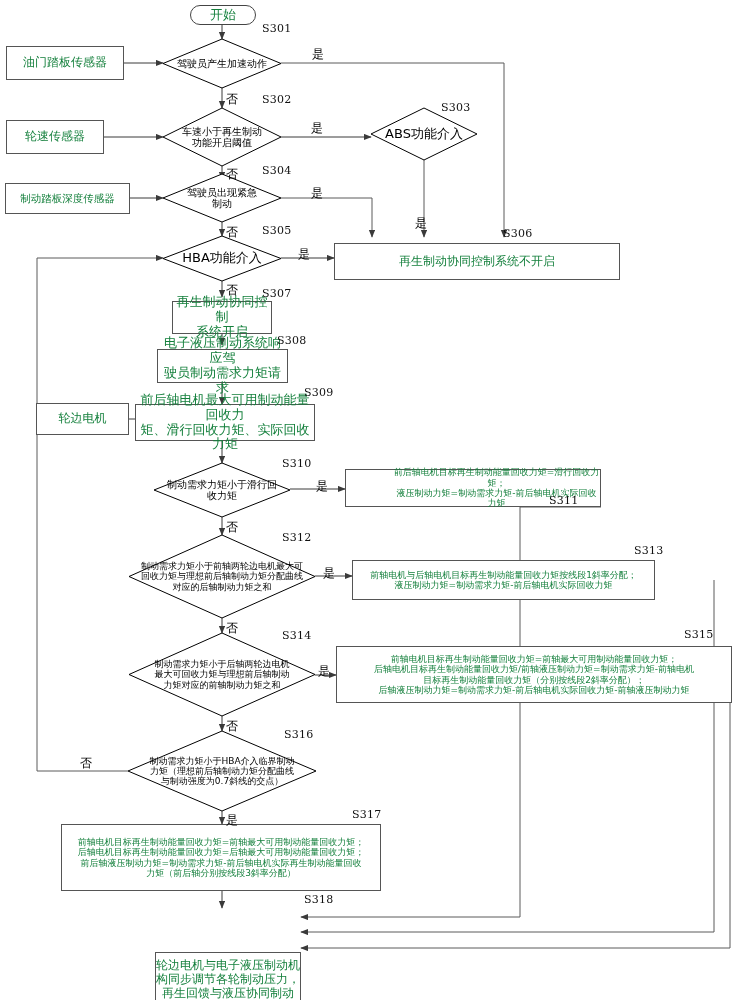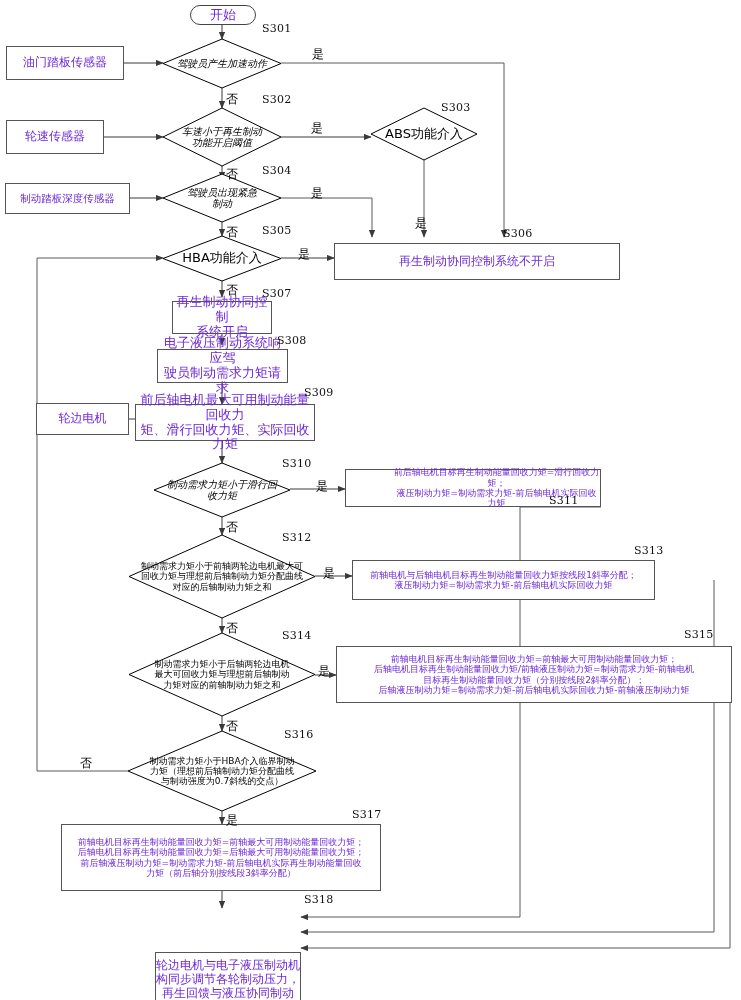--- a/index.html
+++ b/index.html
@@ -3,33 +3,33 @@
 <meta charset="utf-8">
 <style>
   html,body{margin:0;padding:0;background:#fff;}
   body{width:741px;height:1000px;overflow:hidden;
        font-family:"DejaVu Sans","Liberation Sans",sans-serif;}
   #stage{position:relative;width:741px;height:1000px;}
   svg#wires{position:absolute;left:0;top:0;width:741px;height:1000px;}
 
   .node{position:absolute;box-sizing:border-box;display:flex;
         align-items:center;justify-content:center;text-align:center;
-        color:#6d28d9;line-height:1.15;}
+        color:#15803d;line-height:1.15;}
   .rect{border:1px solid #555;background:#fff;}
   .term{border:1px solid #444;background:#fff;border-radius:999px;}
   .diamond-wrap{position:absolute;}
   .diamond-wrap svg{position:absolute;left:0;top:0;overflow:visible;}
   .diamond-label{position:absolute;left:0;top:0;width:100%;height:100%;
        display:flex;align-items:center;justify-content:center;text-align:center;
        line-height:1.12;}
   .step-tag{position:absolute;font-family:"DejaVu Serif","Liberation Serif",serif;
        font-size:11px;color:#111;letter-spacing:0.2px;}
   .edge-label{position:absolute;font-size:12px;color:#000;}
   .f9{font-size:9px;}
-  .f10{font-size:10px;font-style:italic;}
+  .f10{font-size:10px;}
   .f105{font-size:10.5px;}
   .f11{font-size:13px;}
   .f12{font-size:12px;}
   .f13{font-size:13px;}
 </style>
 </head>
 <body>
 
 <div id="stage">
 

